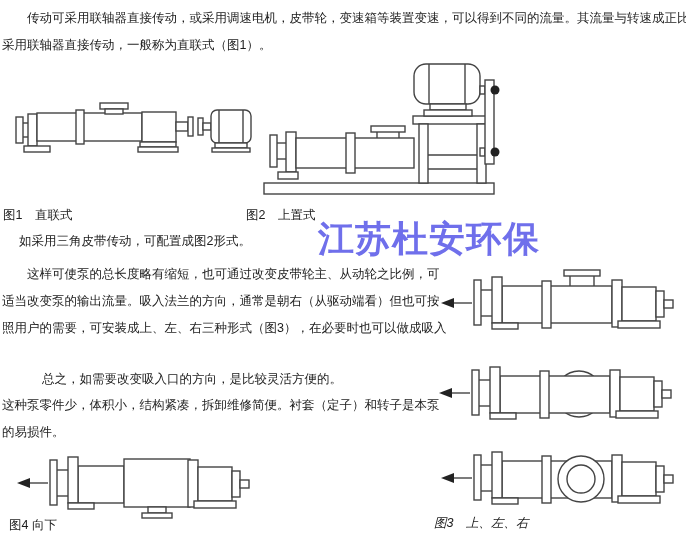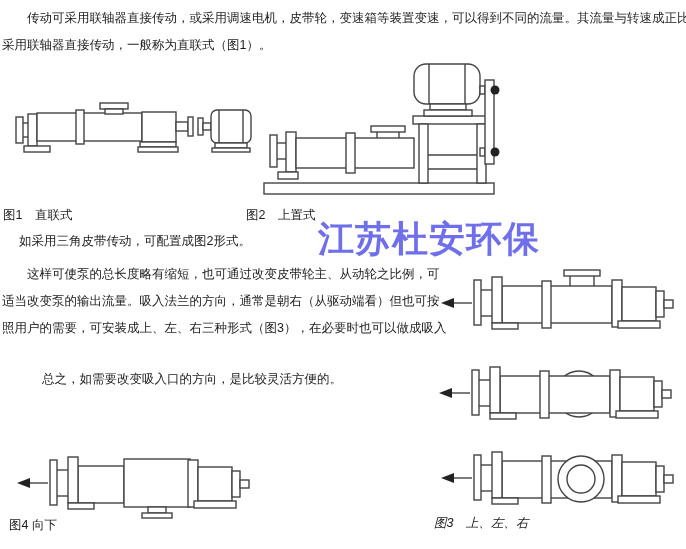--- a/index.html
+++ b/index.html
@@ -101,20 +101,24 @@
   <div id="watermark" class="abs" style="left: 318px; top: 221px; color: rgb(111, 111, 235);">江苏杜安环保</div>
 
   <div class="abs" style="left:2px;top:261px;">
     <div class="tline indent">这样可使泵的总长度略有缩短，也可通过改变皮带轮主、从动轮之比例，可</div>
     <div class="tline">适当改变泵的输出流量。吸入法兰的方向，通常是朝右（从驱动端看）但也可按</div>
     <div class="tline">照用户的需要，可安装成上、左、右三种形式（图3），在必要时也可以做成吸入</div>
   </div>
 
   <div class="abs tline" style="left:2px;top:366px;margin-left:40px;">总之，如需要改变吸入口的方向，是比较灵活方便的。</div>
 
+  <div class="abs" style="left:2px;top:392px;">
+    <div class="tline">这种泵零件少，体积小，结构紧凑，拆卸维修简便。衬套（定子）和转子是本泵</div>
+    <div class="tline">的易损件。</div>
+  </div>
 
   <div class="abs pump" style="left:430px;top:266px;">
       <svg width="250" height="78" viewBox="0 0 250 78">
         <line x1="14" y1="37" x2="42" y2="37" class="wire"></line>
         <polygon points="11,37 24,32 24,42" class="dark"></polygon>
         <rect x="72" y="20" width="110" height="37" class="ln"></rect>
         <rect x="112" y="15" width="9" height="47" class="ln"></rect>
         <rect x="44" y="14" width="7" height="45" class="ln"></rect>
         <line x1="51" y1="24" x2="62" y2="24" class="wire"></line>
         <line x1="51" y1="50" x2="62" y2="50" class="wire"></line>

